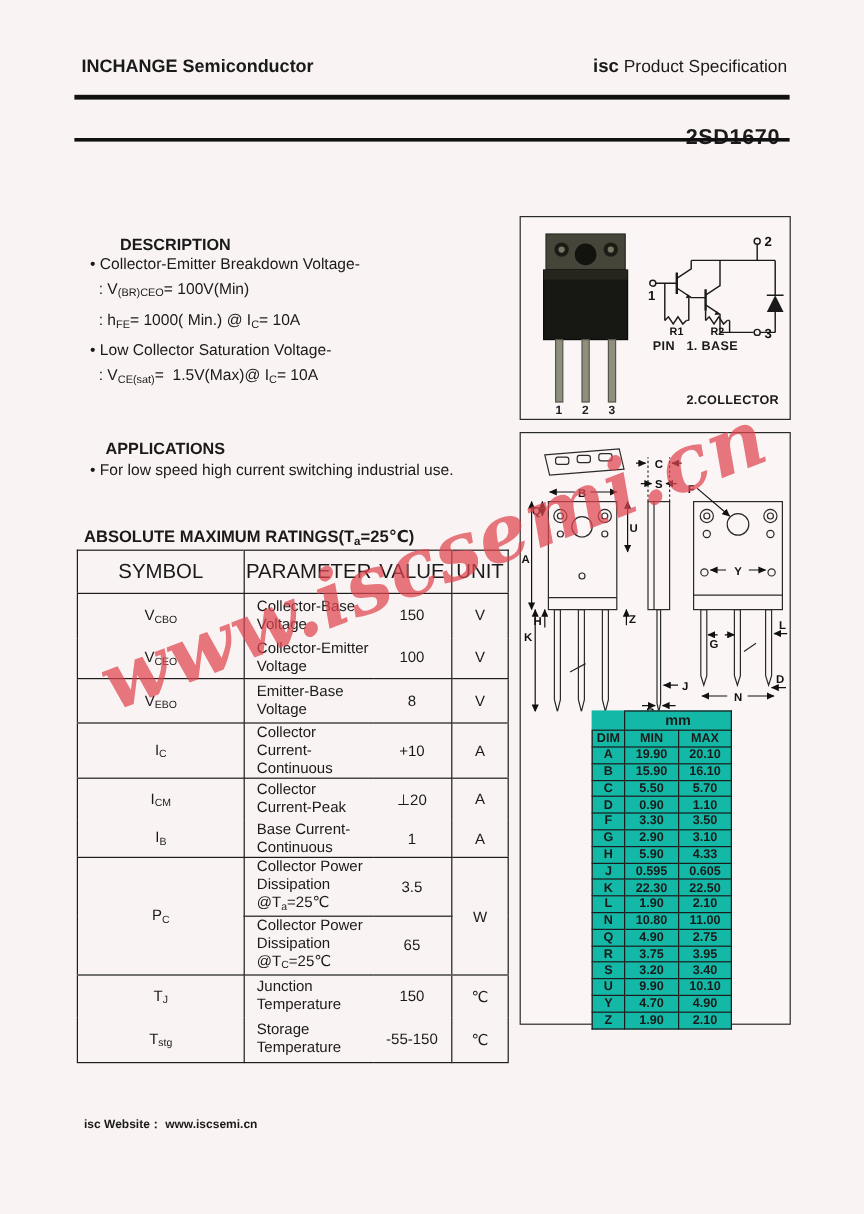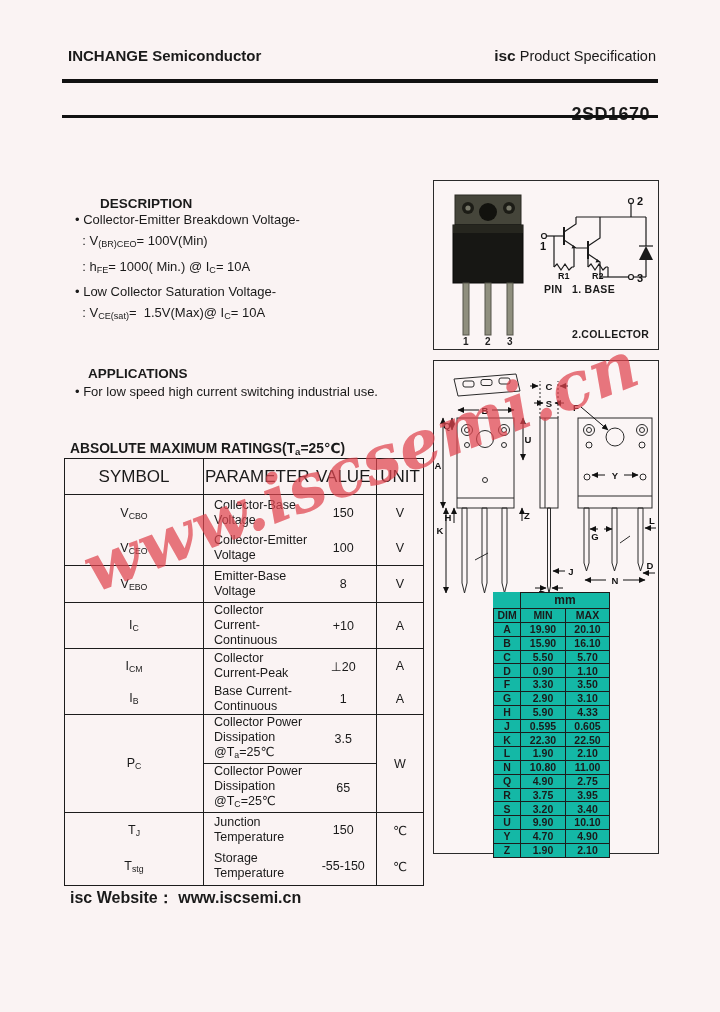--- a/index.html
+++ b/index.html
@@ -56,21 +56,21 @@
   table.dims th, table.dims td{border:1.1px solid #1c1c1c; text-align:center; padding:0; height:12.8px; line-height:12.5px;}
   table.dims .corner{border-top:none; border-left:none; background:transparent;}
   
   .watermark{
     position:absolute; left:55px; top:545px; width:640px; height:86px;
     padding-left:35px; transform:rotate(-21deg); transform-origin:left center;
     font-family:"DejaVu Serif","Liberation Serif",serif; font-style:italic; font-weight:bold;
     font-size:66px; letter-spacing:1px; opacity:.72; z-index:5; pointer-events:none; white-space:nowrap;
   }
   
-  .footer{position:absolute; left:70px; top:888px; font-size:16px; font-weight:bold;}
+  .footer{position:absolute; left:70px; top:930px; font-size:10px; font-weight:bold;}
   svg text{font-family:"Liberation Sans","DejaVu Sans",sans-serif;}
 </style>
 </head>
 <body>
 
 <div class="page">
 
   <div class="hdr-left">INCHANGE Semiconductor</div>
   <div class="hdr-right"><span class="brand">isc</span><span> Product Specification</span></div>
   <div class="rule rule1"></div>

